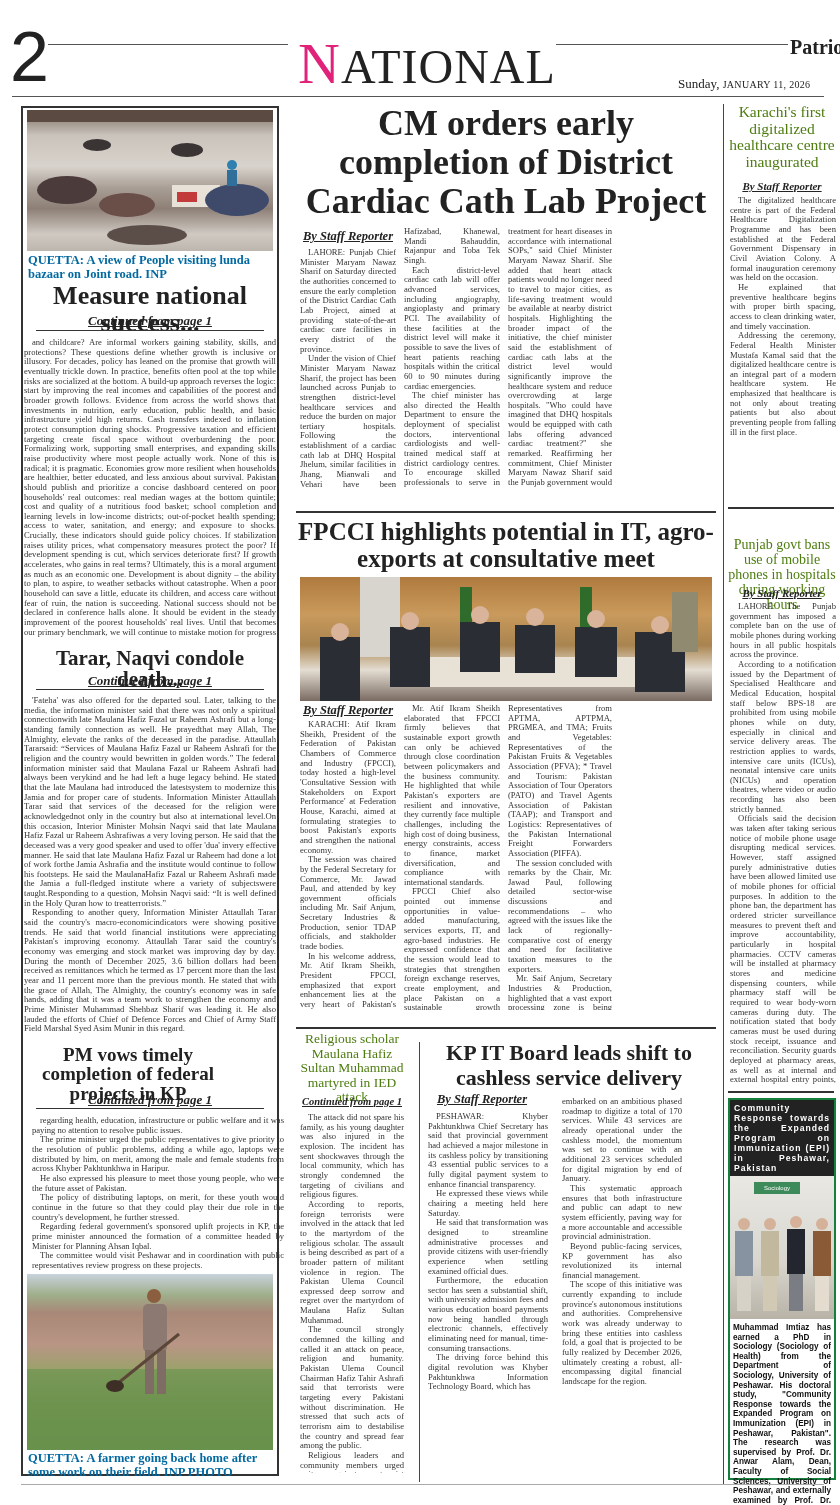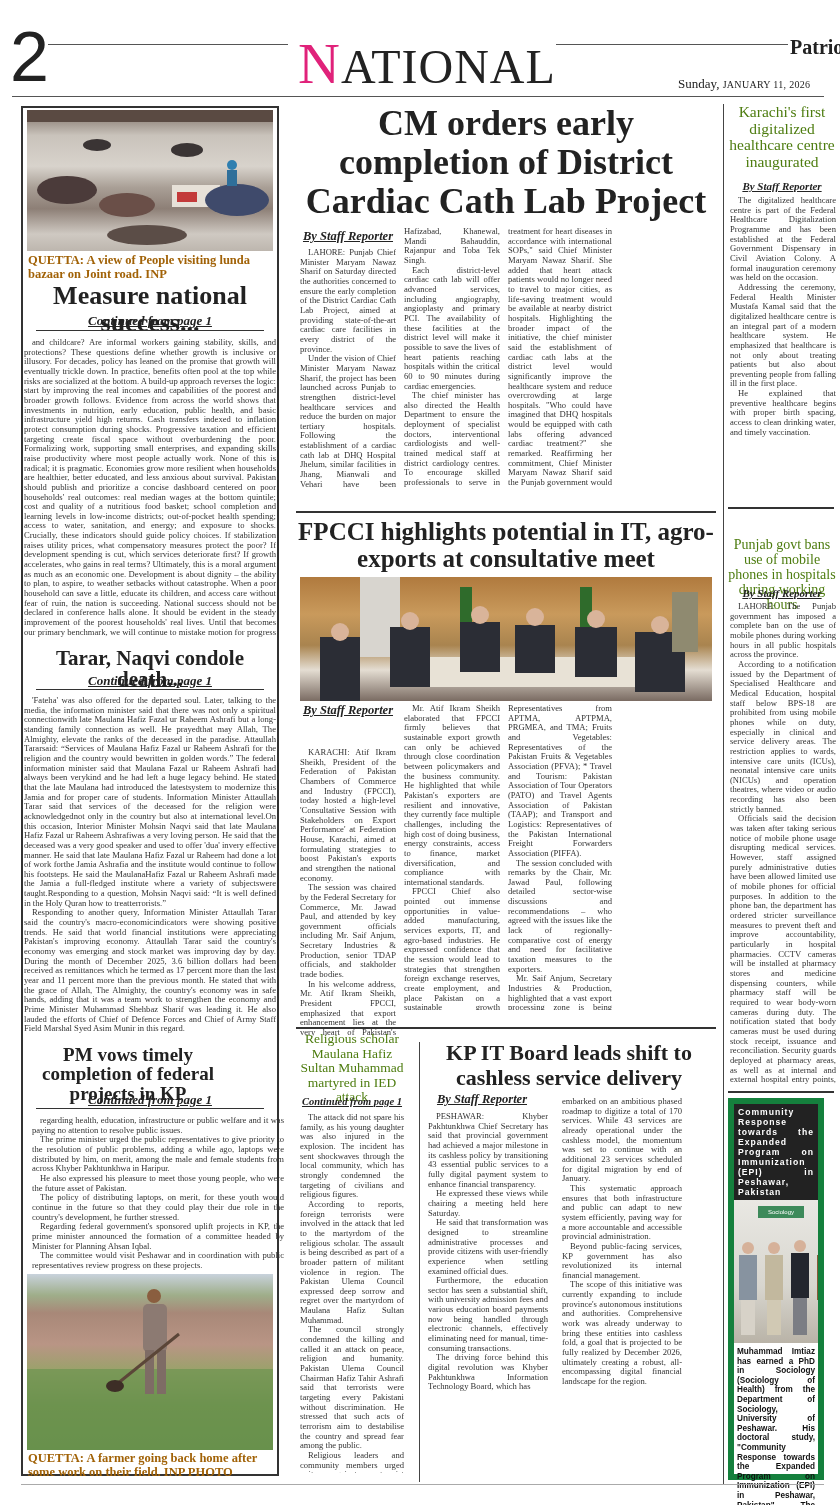--- a/index.html
+++ b/index.html
@@ -8,21 +8,21 @@
 .abs{position:absolute}
 .masthead-line{position:absolute;height:1px;background:#555}
 .pnum{position:absolute;left:10px;top:22px;font-family:"Liberation Sans",sans-serif;font-size:70px;line-height:70px;color:#222;font-weight:400}
 .nat{position:absolute;left:298px;top:40px;font-family:"Liberation Serif",serif;font-size:48px;line-height:48px;color:#222;letter-spacing:1px}
 .nat .n{color:#e0227a;font-size:58px}
 .patriot{position:absolute;left:790px;top:36px;font-family:"Liberation Serif",serif;font-size:20px;font-weight:bold;color:#222}
 .dateline{position:absolute;left:678px;top:76px;font-family:"Liberation Serif",serif;font-size:13px;color:#222}
 .dateline .sc{font-size:10px;letter-spacing:.3px}
 .box{position:absolute;border:2px solid #333}
 .photo{position:absolute;overflow:hidden}
-.caption{font-family:"Liberation Serif",serif;font-weight:bold;font-size:12.5px;line-height:14px;color:#a16207}
+.caption{font-family:"Liberation Serif",serif;font-weight:bold;font-size:12.5px;line-height:14px;color:#0369a1}
 .hl{font-family:"Liberation Serif",serif;font-weight:bold;color:#222;text-align:center;line-height:1.02}
 .hl-light{font-family:"Liberation Serif",serif;font-weight:normal;color:#4d7c0f;text-align:center;line-height:1.08}
 .cont{font-family:"Liberation Serif",serif;font-weight:bold;font-style:italic;font-size:13px;text-align:center;text-decoration:underline;color:#222}
 .rule{height:1px;background:#333}
 .byline{font-family:"Liberation Serif",serif;font-weight:bold;font-style:italic;font-size:12.5px;text-decoration:underline;text-align:center;color:#222}
 .txt{font-family:"Liberation Serif",serif;font-size:8.6px;line-height:9.65px;text-align:justify;color:#333}
 .txt p{text-indent:8px}
 .col{position:absolute}
 .vrule{position:absolute;width:1px;background:#444}
 .hrule{position:absolute;height:2px;background:#333}
@@ -139,21 +139,21 @@
         <circle cx="110" cy="44" r="9"></circle>
         <circle cx="180" cy="38" r="9"></circle>
       <circle cx="235" cy="40" r="9"></circle>
         <circle cx="296" cy="42" r="9"></circle>
         <circle cx="360" cy="48" r="9"></circle>
     </g>
     <rect x="372" y="15" width="26" height="60" fill="#8f8a70"></rect>
   </svg>
 </div>
 <div class="byline abs" style="left:300px;top:703px;width:96px">By Staff Reporter</div>
-<div class="col txt" style="left:300px;top:748px;width:96px;height:290px;overflow:hidden">
+<div class="col txt" style="left:300px;top:720px;width:96px;height:290px;overflow:hidden">
   <p>KARACHI: Atif Ikram Sheikh, President of the Federation of Pakistan Chambers of Commerce and Industry (FPCCI), today hosted a high-level 'Consultative Session with Stakeholders on Export Performance' at Federation House, Karachi, aimed at formulating strategies to boost Pakistan's exports and strengthen the national economy.</p>
   <p>The session was chaired by the Federal Secretary for Commerce, Mr. Jawad Paul, and attended by key government officials including Mr. Saif Anjum, Secretary Industries &amp; Production, senior TDAP officials, and stakholder trade bodies.</p>
   <p>In his welcome address, Mr. Atif Ikram Sheikh, President FPCCI, emphasized that export enhancement lies at the very heart of Pakistan's economic stability and growth. He appreciated the Ministry of Commerce's leadership in engaging with the private sector to address on-the-ground realities.</p>
 </div>
 <div class="col txt" style="left:404px;top:704px;width:96px;height:306px;overflow:hidden">
   <p>Mr. Atif Ikram Sheikh elaborated that FPCCI firmly believes that sustainable export growth can only be achieved through close coordination between policymakers and the business community. He highlighted that while Pakistan's exporters are resilient and innovative, they currently face multiple challenges, including the high cost of doing business, energy constraints, access to finance, market diversification, and compliance with international standards.</p>
   <p>FPCCI Chief also pointed out immense opportunities in value-added manufacturing, services exports, IT, and agro-based industries. He expressed confidence that the session would lead to strategies that strengthen foreign exchange reserves, create employment, and place Pakistan on a sustainable growth trajectory.</p>
 
 </div>
 <div class="col txt" style="left:508px;top:704px;width:104px;height:306px;overflow:hidden">
@@ -189,36 +189,36 @@
   <p>Beyond public-facing services, KP government has also revolutionized its internal financial management.</p>
   <p>The scope of this initiative was currently expanding to include province's autonomous institutions and authorities. Comprehensive work was already underway to bring these entities into cashless fold, a goal that is projected to be fully realized by December 2026, ultimately creating a robust, all-encompassing digital financial landscape for the region.</p>
 </div>
 
 <div class="vrule" style="left:723px;top:104px;height:1380px"></div>
 
 <div class="hl-light abs" style="left:728px;top:104px;width:108px;font-size:15.5px">Karachi's first digitalized healthcare centre inaugurated</div>
 <div class="byline abs" style="left:728px;top:180px;width:108px;font-size:11px">By Staff Reporter</div>
 <div class="col txt" style="left:730px;top:196px;width:106px;height:304px;overflow:hidden">
   <p>The digitalized healthcare centre is part of the Federal Healthcare Digitalization Programme and has been established at the Federal Government Dispensary in Civil Aviation Colony. A formal inauguration ceremony was held on the occasion.</p>
+  <p>He explained that preventive healthcare begins with proper birth spacing, access to clean drinking water, and timely vaccination.</p>
   <p>Addressing the ceremony, Federal Health Minister Mustafa Kamal said that the digitalized healthcare centre is an integral part of a modern healthcare system. He emphasized that healthcare is not only about treating patients but also about preventing people from falling ill in the first place.</p>
-  <p>He explained that preventive healthcare begins with proper birth spacing, access to clean drinking water, and timely vaccination.</p>
 </div>
 
 <div class="hrule" style="left:728px;top:507px;width:106px"></div>
 <div class="hl-light abs" style="left:728px;top:537px;width:108px;font-size:14px">Punjab govt bans use of mobile phones in hospitals during working hours</div>
 <div class="byline abs" style="left:728px;top:587px;width:108px;font-size:11px">By Staff Reporter</div>
 <div class="col txt" style="left:730px;top:602px;width:106px;height:484px;overflow:hidden">
   <p>LAHORE: The Punjab government has imposed a complete ban on the use of mobile phones during working hours in all public hospitals across the province.</p>
   <p>According to a notification issued by the Department of Specialised Healthcare and Medical Education, hospital staff below BPS-18 are prohibited from using mobile phones while on duty, especially in clinical and service delivery areas. The restriction applies to wards, intensive care units (ICUs), neonatal intensive care units (NICUs) and operation theatres, where video or audio recording has also been strictly banned.</p>
   <p>Officials said the decision was taken after taking serious notice of mobile phone usage disrupting medical services. However, staff assigned purely administrative duties have been allowed limited use of mobile phones for official purposes. In addition to the phone ban, the department has ordered stricter surveillance measures to prevent theft and improve accountability, particularly in hospital pharmacies. CCTV cameras will be installed at pharmacy stores and medicine dispensing counters, while pharmacy staff will be required to wear body-worn cameras during duty. The notification stated that body cameras must be used during stock receipt, issuance and reconciliation. Security guards deployed at pharmacy areas, as well as at internal and external hospital entry points, will also be required to wear body cameras. All CCTV and body camera footage must be preserved for at least 30 days and monitored through a central control room operating under authorised administrative and security supervision. Medical superintendents have been directed to ensure the availability of surveillance equipment, while chief pharmacists and chief security officers have been instructed to strictly implement the new directives.</p>
 </div>
 
 <div class="hrule" style="left:728px;top:1091px;width:106px"></div>
 
-<div class="abs" style="left:728px;top:1098px;width:96px;height:382px;border:6px solid #15803d;background:#fff">
+<div class="abs" style="left:728px;top:1098px;width:108px;height:382px;border:2px solid #15803d;background:#fff">
   <div class="darkbox">Community Response towards the Expanded Program on Immunization (EPI) in Peshawar, Pakistan</div>
   <div style="position:relative;height:143px;background:linear-gradient(180deg,#e9e8e3 0%,#d8d6cf 60%,#b9b3a7 100%);overflow:hidden">
     <div style="position:absolute;left:24px;top:6px;width:46px;height:12px;background:#3d8a5a;color:#fff;font-family:'Liberation Sans',sans-serif;font-size:6px;line-height:12px;text-align:center">Sociology</div>
     <svg width="108" height="143" viewBox="0 0 108 143" style="position:absolute;left:0;top:0">
       <g fill="#d6b199">
           <circle cx="14" cy="48" r="6"></circle>
           <circle cx="40" cy="48" r="6"></circle>
           <circle cx="66" cy="46" r="6"></circle>
           <circle cx="92" cy="48" r="6"></circle>
         </g>

